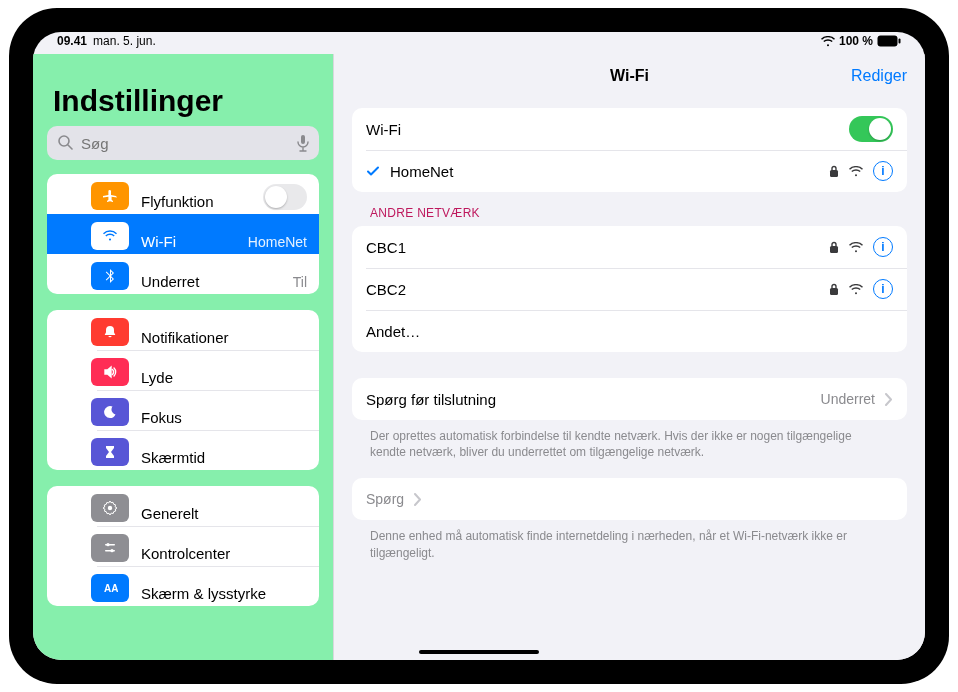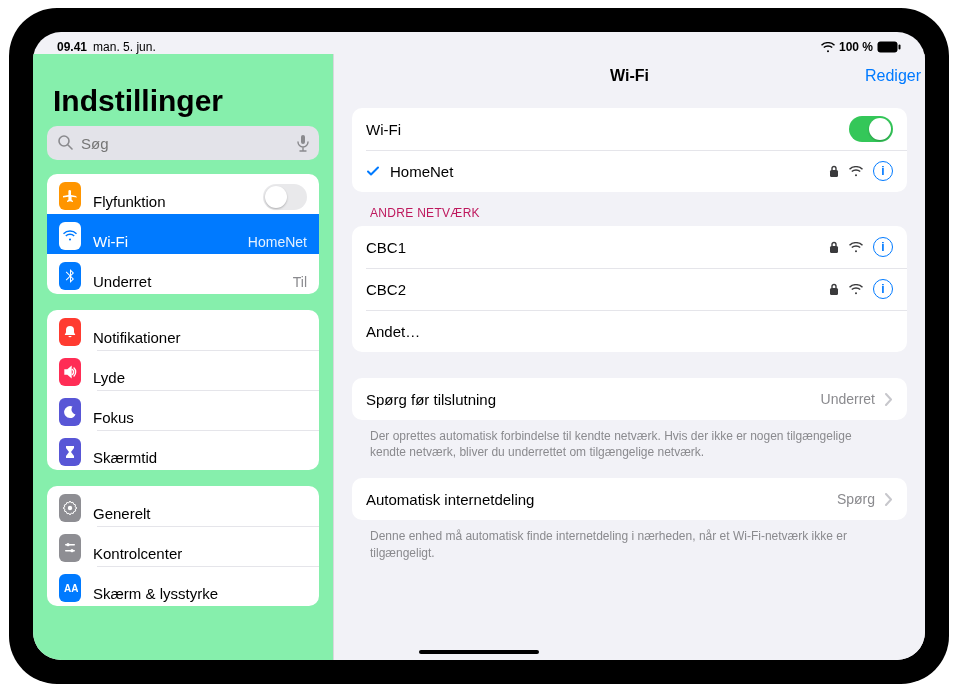--- a/index.html
+++ b/index.html
@@ -27,21 +27,21 @@
     background: #f2f2f7;
     border-radius: 28px;
     overflow: hidden;
     display: flex;
     flex-direction: column;
     position: relative;
   }
   .status-bar {
     height: 22px;
     display: flex;
-    align-items: flex-end;
+    align-items: flex-start;
     justify-content: space-between;
     padding: 2px 24px 0;
     font-size: 12px;
     font-weight: 600;
     color: #000;
   }
   .status-left { display: flex; gap: 6px; align-items: center; }
   .status-right { display: flex; gap: 4px; align-items: center; }
   .content {
     flex: 1;
@@ -107,28 +107,29 @@
     height: 1px;
     background: #e5e5ea;
   }
   .row.selected {
     background: #007aff;
     color: #fff;
   }
   .row.selected + .row::before { display:none; }
   .row.selected::before { display:none; }
   .icon-box {
-    width: 22px; height: 28px;
+    width: 38px; height: 28px;
     border-radius: 6px;
     display: flex;
     align-items: center;
     justify-content: center;
     margin-right: 12px;
     flex-shrink: 0;
     color: #fff;
+    margin-left: 32px;
   }
   .row .label { flex: 1; }
   .row .trail { color: #8a8a8e; font-size: 14px; }
   .row.selected .trail { color: rgba(255,255,255,0.9); }
   
   .account {
     display: flex;
     align-items: center;
     padding: 10px 12px;
   }
@@ -184,21 +185,21 @@
     height: 44px;
     display: flex;
     align-items: center;
     justify-content: center;
     position: relative;
     font-size: 16px;
     font-weight: 600;
   }
   .navbar .edit {
     position: absolute;
-    right: 4px;
+    right: 18px;
     color: #007aff;
     font-weight: 400;
     font-size: 16px;
   }
   .detail-body {
     padding: 10px 18px 0;
     overflow: auto;
   }
   .dgroup {
     background: #fff;
@@ -499,21 +500,20 @@
                       <path d="M1 1l5 5.5L1 12" stroke="#c7c7cc" stroke-width="2" fill="none" stroke-linecap="round" stroke-linejoin="round"></path>
                     </svg>
                 </span>
               </span>
             </div>
           </div>
           <div class="footer-note">Der oprettes automatisk forbindelse til kendte netværk. Hvis der ikke er nogen tilgængelige kendte netværk, bliver du underrettet om tilgængelige netværk.</div>
 
           <div class="dgroup">
             <div class="drow">
-              <span class="dlabel">Automatisk internetdeling</span>
               <span class="dtrail">
                 <span>Spørg</span>
                 <span class="chev">
                   <svg width="8" height="13" viewBox="0 0 8 13">
                       <path d="M1 1l5 5.5L1 12" stroke="#c7c7cc" stroke-width="2" fill="none" stroke-linecap="round" stroke-linejoin="round"></path>
                     </svg>
                 </span>
               </span>
             </div>
           </div>

